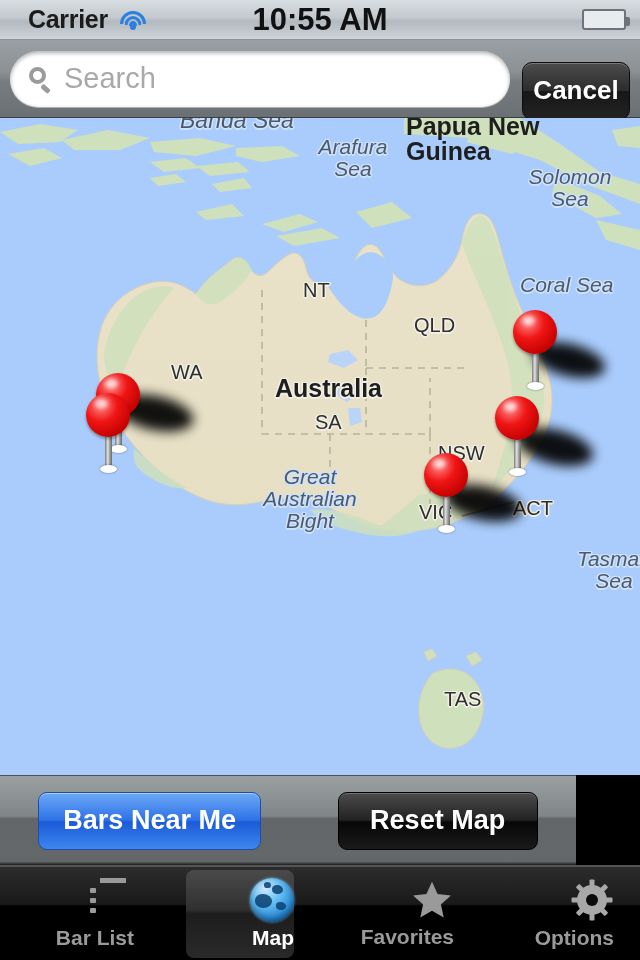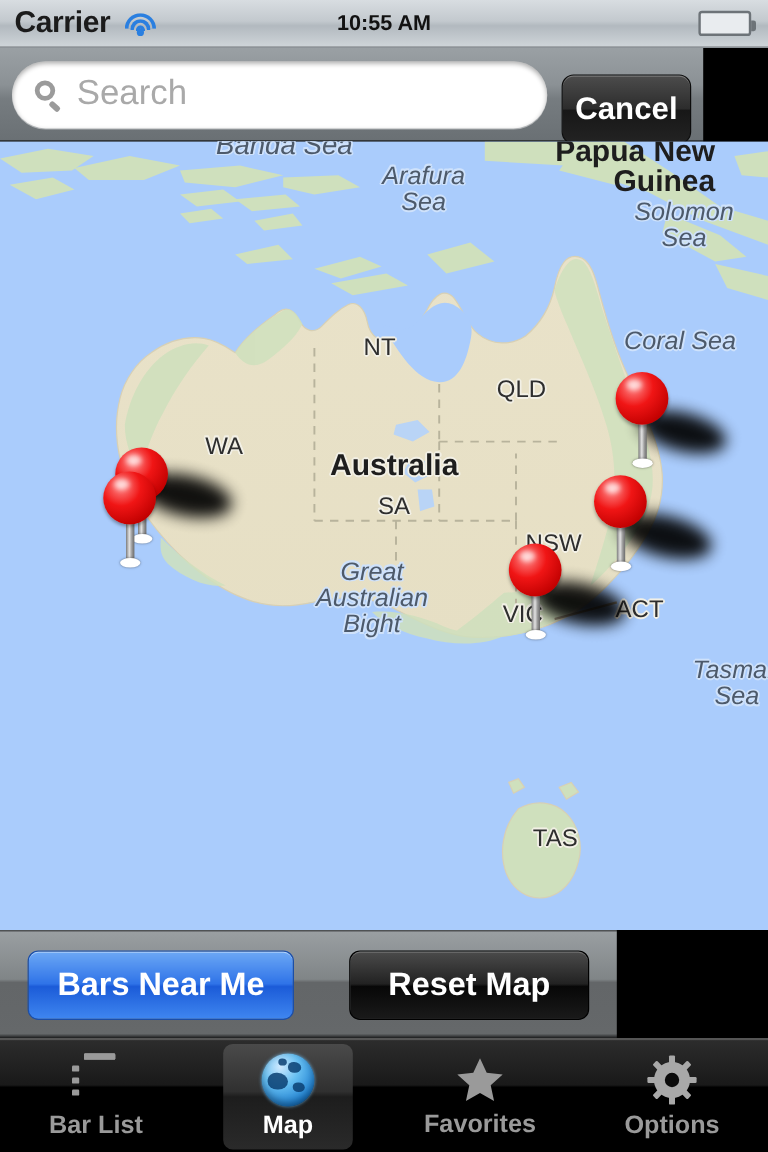--- a/index.html
+++ b/index.html
@@ -8,41 +8,41 @@
     font-family: "Liberation Sans", sans-serif;
     background: #000; overflow: hidden;
   }
   #screen { position: relative; width:640px; height:960px; overflow:hidden; }
 
   
   .statusbar{
     position:absolute; left:0; top:0; width:640px; height:40px;
     background: linear-gradient(to bottom,#d8dde1 0%, #c3c9ce 45%, #b2b9bf 55%, #cfd5d9 100%);
     border-bottom:1px solid #8d9398;
-    display:flex; align-items:center; padding:0 12px;
+    display:flex; align-items:center; padding:0 28px;
   }
   .carrier{ font-size:25px; font-weight:bold; color:#1b1b1b; letter-spacing:-0.3px; }
   .wifi{ margin-left:10px; width:30px; height:22px; position:relative; }
   .wifi i{ position:absolute; display:block; border:3px solid #2a7fe0; border-bottom:none;
            border-radius:50% 50% 0 0 / 100% 100% 0 0; left:50%; transform:translateX(-50%); }
   .wifi i.a{ width:26px; height:13px; top:2px; }
   .wifi i.b{ width:17px; height:9px;  top:7px; }
   .wifi i.c{ width:8px;  height:5px;  top:12px; }
   .wifi i.d{ width:6px; height:6px; top:15px; background:#2a7fe0; border:none; border-radius:50%; }
-  .clock{ position:absolute; left:0; right:0; text-align:center; font-size:18px; font-weight:bold; color:#111; pointer-events:none;}
+  .clock{ position:absolute; left:0; right:0; text-align:center; font-size:31px; font-weight:bold; color:#111; pointer-events:none;}
   .battery{ position:absolute; right:14px; top:9px; width:44px; height:21px;
             border:2px solid #6d7378; border-radius:3px; background:#e9ecef; padding:2px; }
   .battery .fill{ width:100%; height:100%; border-radius:1px;
             background:linear-gradient(to bottom,#bff36a,#5fc51d 50%,#3f9f0d); }
   .battery:after{ content:""; position:absolute; right:-6px; top:6px; width:4px; height:9px;
             background:#6d7378; border-radius:0 2px 2px 0; }
 
   
   .searchbar{
-    position:absolute; left:0; top:40px; width:586px; height:78px;
+    position:absolute; left:0; top:40px; width:640px; height:78px;
     background: linear-gradient(to bottom,#9aa0a4 0%, #8b9195 40%, #767c80 55%, #6a7074 100%);
     border-bottom:1px solid #3b3f42;
     display:flex; align-items:center; padding:0 10px;
   }
   .searchfield{
     flex:1; height:56px; border-radius:28px; background:#fff;
     box-shadow: inset 0 2px 4px rgba(0,0,0,.33), 0 1px 0 rgba(255,255,255,.45);
     display:flex; align-items:center; padding:0 18px; position:relative;
   }
   .mag{ width:24px; height:24px; position:relative; flex:0 0 auto; margin-right:12px; }
@@ -65,60 +65,60 @@
         background:#aaccfc; overflow:hidden; }
   .map svg{ position:absolute; left:0; top:0; }
   .maplabel{ position:absolute; color:#4d5a6b; white-space:nowrap;
      text-shadow: -1.5px 0 #cfe2fb, 0 1.5px #cfe2fb, 1.5px 0 #cfe2fb, 0 -1.5px #cfe2fb,
                   -1px -1px #cfe2fb, 1px 1px #cfe2fb, -1px 1px #cfe2fb, 1px -1px #cfe2fb; }
   .sea{ font-style:italic; font-size:21px; text-align:center; line-height:1.05; }
   .landlabel{ position:absolute; color:#2e2e2e; white-space:nowrap; font-size:20px;
      text-shadow: -1.5px 0 #f2f0e6, 0 1.5px #f2f0e6, 1.5px 0 #f2f0e6, 0 -1.5px #f2f0e6,
                   -1px -1px #f2f0e6, 1px 1px #f2f0e6, -1px 1px #f2f0e6, 1px -1px #f2f0e6; }
   .country{ font-size:25px; font-weight:bold; color:#1e1e1e; }
-  .pngname{ font-size:25px; font-weight:bold; color:#1e1e1e; text-align:right; line-height:1.0; }
+  .pngname{ font-size:25px; font-weight:bold; color:#1e1e1e; text-align:left; line-height:1.0; }
 
   .pin{ position:absolute; width:44px; height:78px; }
   .pin .stick{ position:absolute; left:19px; top:22px; width:7px; height:56px;
      background:linear-gradient(to right,#7c7c7c,#e2e2e2 40%,#9a9a9a 70%,#6b6b6b);
      border-radius:1px; }
   .pin .foot{ position:absolute; left:14px; bottom:-2px; width:17px; height:8px;
      border-radius:50%; background:#fff; box-shadow:0 0 2px rgba(0,0,0,.5); }
   .pin .head{ position:absolute; left:0; top:0; width:44px; height:44px; border-radius:50%;
      background: radial-gradient(circle at 34% 28%, #ff8a8a 0%, #f01515 38%, #c00000 78%, #8d0000 100%);
      box-shadow: 0 2px 3px rgba(0,0,0,.35); }
   .pin .head:after{ content:""; position:absolute; left:9px; top:6px; width:13px; height:9px;
      border-radius:50%; background:rgba(255,255,255,.7); filter:blur(2px); }
   .shadow{ position:absolute; background:#000; border-radius:50%;
      filter: blur(6px); opacity:.92; }
 
   .googlelogo{ position:absolute; left:18px; bottom:8px; font-family:"Liberation Serif", serif;
      font-size:46px; color:#5f6f86; opacity:.85; letter-spacing:1px;
      text-shadow: 1px 1px 0 rgba(255,255,255,.55); }
 
   
-  .toolbar{ position:absolute; left:0; top:775px; width:514px; height:90px;
+  .toolbar{ position:absolute; left:0; top:775px; width:576px; height:90px;
      background: linear-gradient(to bottom,#9a9fa2 0%, #808587 45%, #636668 48%, #65686a 96%, #1b1c1d 100%);
      border-top:1px solid #4f5254;
      display:flex; align-items:center; justify-content:space-around; }
   .btn{ height:58px; border-radius:9px; font-size:27px; font-weight:bold; color:#fff;
      display:flex; align-items:center; justify-content:center; padding:0 24px; min-width:200px; }
   .btn.blue{ background:linear-gradient(to bottom,#6ca8f5 0%, #2f73e8 48%, #1b5bd8 52%, #3f86f0 100%);
      border:1px solid #1b4ea8; box-shadow: 0 1px 0 rgba(255,255,255,.45) inset; }
   .btn.dark{ background:linear-gradient(to bottom,#4b4b4b 0%, #222 48%, #070707 52%, #1a1a1a 100%);
      border:1px solid #000; box-shadow: 0 1px 0 rgba(255,255,255,.22) inset; }
 
   
   .tabbar{ position:absolute; left:0; top:865px; width:640px; height:95px;
      background:linear-gradient(to bottom,#2c2c2c 0%, #191919 40%, #000 42%, #000 100%);
      border-top:2px solid #555; display:flex; }
   .tab{ flex:1; display:flex; flex-direction:column; align-items:center; justify-content:center;
         position:relative; height:100%; }
   .tab .inner{ width:108px; height:88px; border-radius:8px; display:flex; flex-direction:column;
-        align-items:center; justify-content:center; gap:4px; }
+        align-items:flex-end; justify-content:center; gap:4px; }
   .tab.active .inner{ background:linear-gradient(to bottom,#4a4a4a,#303030 45%,#1d1d1d 50%,#2a2a2a); }
   .tab .lbl{ font-size:21px; color:#9a9a9a; font-weight:bold; }
   .tab.active .lbl{ color:#fff; }
   .ico{ width:48px; height:44px; position:relative; }
 
   .ico.list i{ position:absolute; left:14px; height:5px; width:26px; background:#9a9a9a; border-radius:1px; }
   .ico.list i:nth-child(1){ top:10px } .ico.list i:nth-child(2){ top:20px } .ico.list i:nth-child(3){ top:30px }
   .ico.list b{ position:absolute; left:4px; width:6px; height:5px; background:#9a9a9a; border-radius:1px; }
   .ico.list b:nth-of-type(1){ top:10px } .ico.list b:nth-of-type(2){ top:20px } .ico.list b:nth-of-type(3){ top:30px }
 

